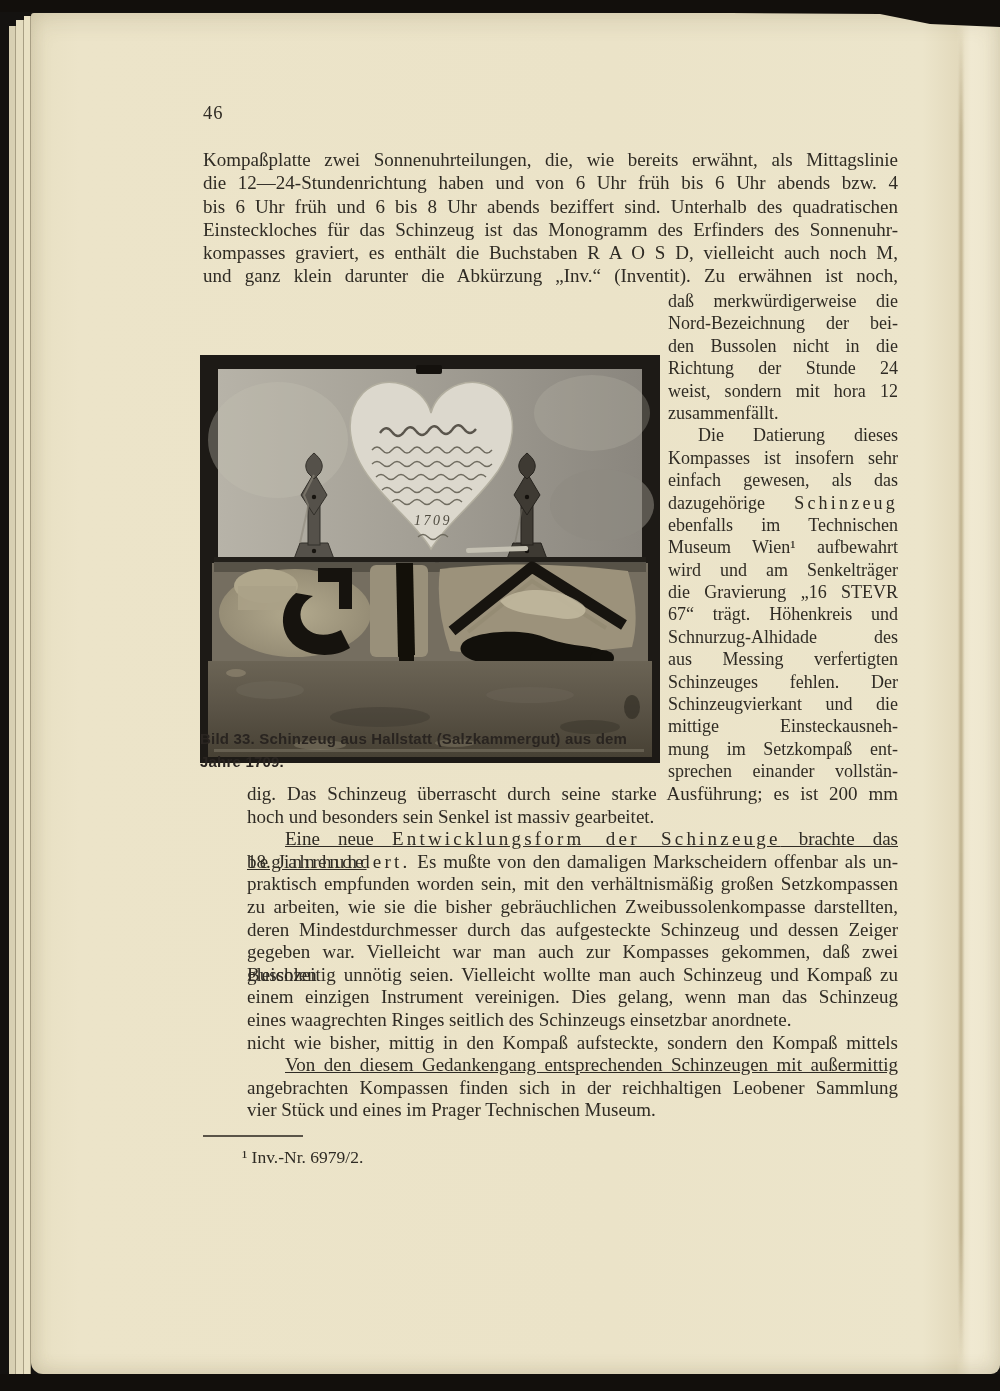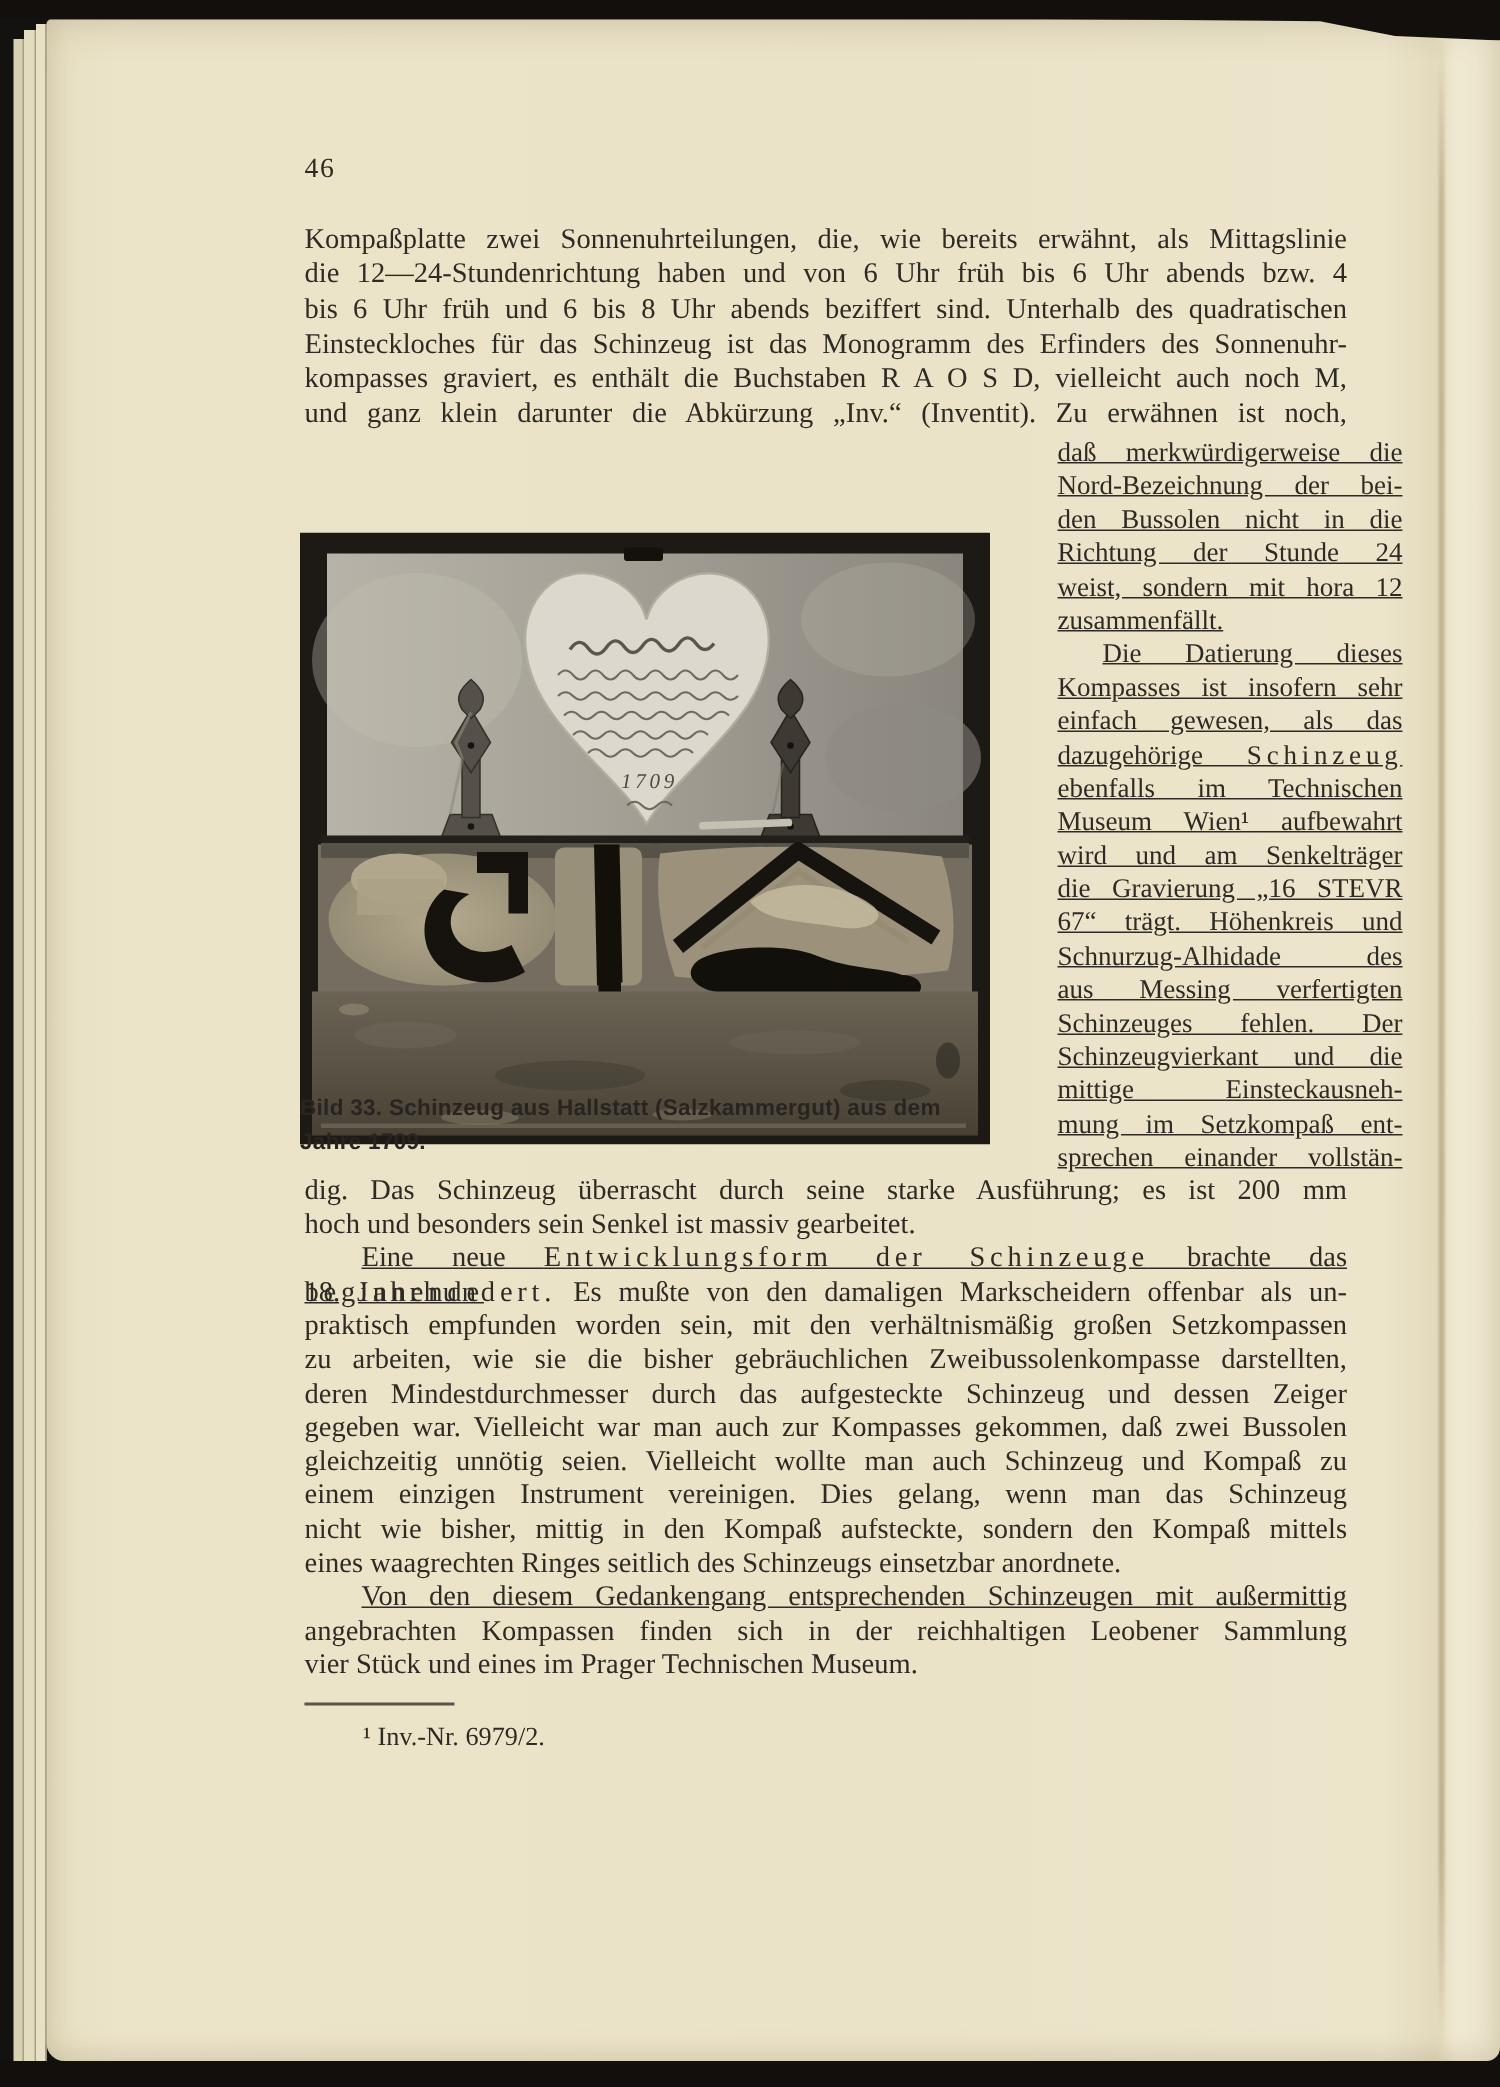--- a/index.html
+++ b/index.html
@@ -22,21 +22,21 @@
         clip-path:polygon(0 0,100% 0,100% 90%,93% 80%,88% 47%,60% 40%,0 40%);}
   .bottombar{position:absolute;left:0;top:1374px;width:1000px;height:17px;background:#120f0c;}
 
   .ink{color:#2f2b24;}
   .pageno{position:absolute;left:172px;top:90px;font-size:18.5px;letter-spacing:1px;}
   .rhead{position:absolute;left:172px;top:90px;width:695px;text-align:center;font-size:18.5px;}
 
   .block{position:absolute;}
   .bline{font-size:19px;line-height:23.3px;height:23.3px;}
   .rcline{font-size:18px;line-height:22.4px;height:22.4px;}
-  .lline{font-size:19px;line-height:22.6px;height:22.6px;}
+  .lline{font-size:19px;line-height:22.6px;height:22.6px;margin-left:44px;}
   .just{text-align:justify;text-align-last:justify;}
   .lastline{text-align:left;}
   .ind1{text-indent:30px;}
   .ind2{text-indent:38px;text-decoration:underline;}
   .sp{letter-spacing:3.2px;}
 
   .figure{position:absolute;left:169px;top:297px;width:460px;margin-top:45px;}
   .photo{display:block;width:460px;height:408px;}
   .caption{position:absolute;left:169px;top:715px;width:460px;text-align:left;
         font-family:"Liberation Sans","DejaVu Sans",sans-serif;font-weight:700;
@@ -61,21 +61,21 @@
 
     <div class="block" style="left:172px;top:135px;width:695px;">
       <div class="bline just">Kompaßplatte zwei Sonnenuhrteilungen, die, wie bereits erwähnt, als Mittagslinie</div>
       <div class="bline just">die 12—24-Stundenrichtung haben und von 6 Uhr früh bis 6 Uhr abends bzw. 4</div>
       <div class="bline just">bis 6 Uhr früh und 6 bis 8 Uhr abends beziffert sind. Unterhalb des quadratischen</div>
       <div class="bline just">Einsteckloches für das Schinzeug ist das Monogramm des Erfinders des Sonnenuhr-</div>
       <div class="bline just">kompasses graviert, es enthält die Buchstaben R A O S D, vielleicht auch noch M,</div>
       <div class="bline just">und ganz klein darunter die Abkürzung „Inv.“ (Inventit). Zu erwähnen ist noch,</div>
     </div>
 
-    <div class="block" style="left:674px;top:277px;width:230px;text-decoration:underline;">
+    <div class="block" style="left:637px;top:277px;width:230px;">
       <div class="rcline just">daß merkwürdigerweise die</div>
       <div class="rcline just">Nord-Bezeichnung der bei-</div>
       <div class="rcline just">den Bussolen nicht in die</div>
       <div class="rcline just">Richtung der Stunde 24</div>
       <div class="rcline just">weist, sondern mit hora 12</div>
       <div class="rcline lastline">zusammenfällt.</div>
       <div class="rcline just ind1">Die Datierung dieses</div>
       <div class="rcline just">Kompasses ist insofern sehr</div>
       <div class="rcline just">einfach gewesen, als das</div>
       <div class="rcline just"><span>dazugehörige </span><span class="sp">Schinzeug</span></div>
@@ -201,22 +201,22 @@
       <div class="lline just">dig. Das Schinzeug überrascht durch seine starke Ausführung; es ist 200 mm</div>
       <div class="lline lastline">hoch und besonders sein Senkel ist massiv gearbeitet.</div>
       <div class="lline just ind2"><span>Eine neue </span><span class="sp">Entwicklungsform der Schinzeuge</span><span> brachte das </span><span class="sp">beginnende</span></div>
       <div class="lline just"><span>18. </span><span class="sp">Jahrhundert.</span><span> Es mußte von den damaligen Markscheidern offenbar als un-</span></div>
       <div class="lline just">praktisch empfunden worden sein, mit den verhältnismäßig großen Setzkompassen</div>
       <div class="lline just">zu arbeiten, wie sie die bisher gebräuchlichen Zweibussolenkompasse darstellten,</div>
       <div class="lline just">deren Mindestdurchmesser durch das aufgesteckte Schinzeug und dessen Zeiger</div>
       <div class="lline just">gegeben war. Vielleicht war man auch zur Kompasses gekommen, daß zwei Bussolen</div>
       <div class="lline just">gleichzeitig unnötig seien. Vielleicht wollte man auch Schinzeug und Kompaß zu</div>
       <div class="lline just">einem einzigen Instrument vereinigen. Dies gelang, wenn man das Schinzeug</div>
+      <div class="lline lastline">eines waagrechten Ringes seitlich des Schinzeugs einsetzbar anordnete.</div>
       <div class="lline just">nicht wie bisher, mittig in den Kompaß aufsteckte, sondern den Kompaß mittels</div>
-      <div class="lline lastline">eines waagrechten Ringes seitlich des Schinzeugs einsetzbar anordnete.</div>
       <div class="lline just ind2">Von den diesem Gedankengang entsprechenden Schinzeugen mit außermittig</div>
       <div class="lline just">angebrachten Kompassen finden sich in der reichhaltigen Leobener Sammlung</div>
       <div class="lline lastline">vier Stück und eines im Prager Technischen Museum.</div>
     </div>
 
     <div class="fnrule"></div>
     <div class="fntext">¹ Inv.-Nr. 6979/2.</div>
   </div>
 
   <div class="topbar"></div>

